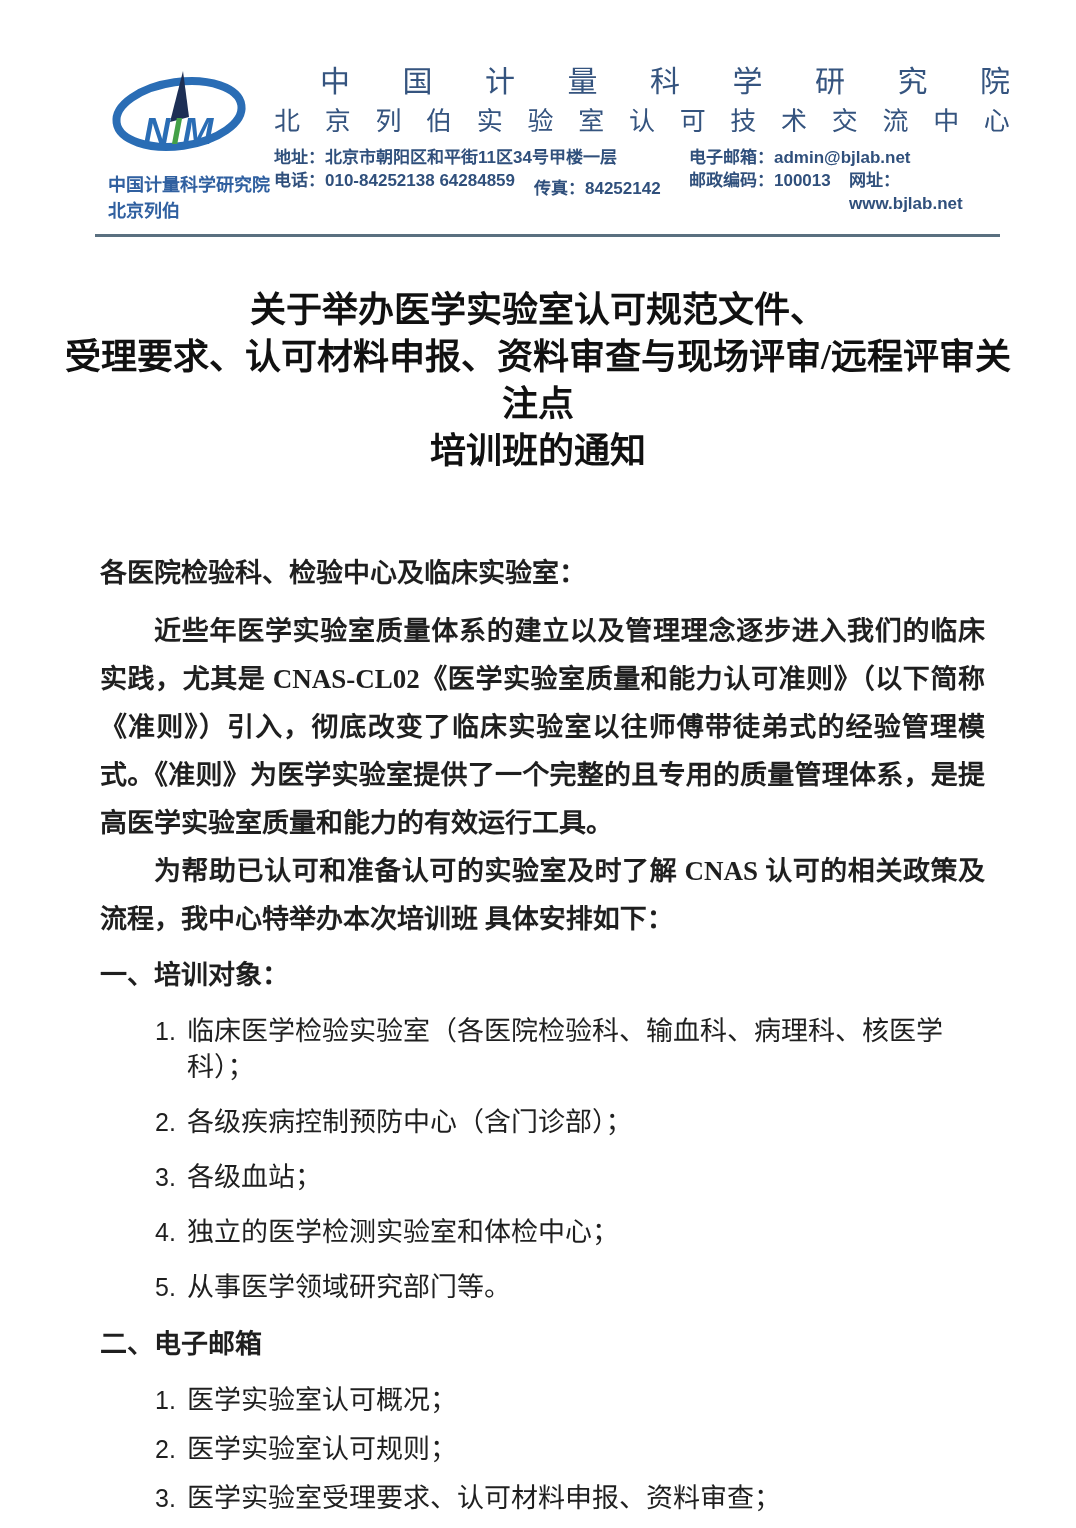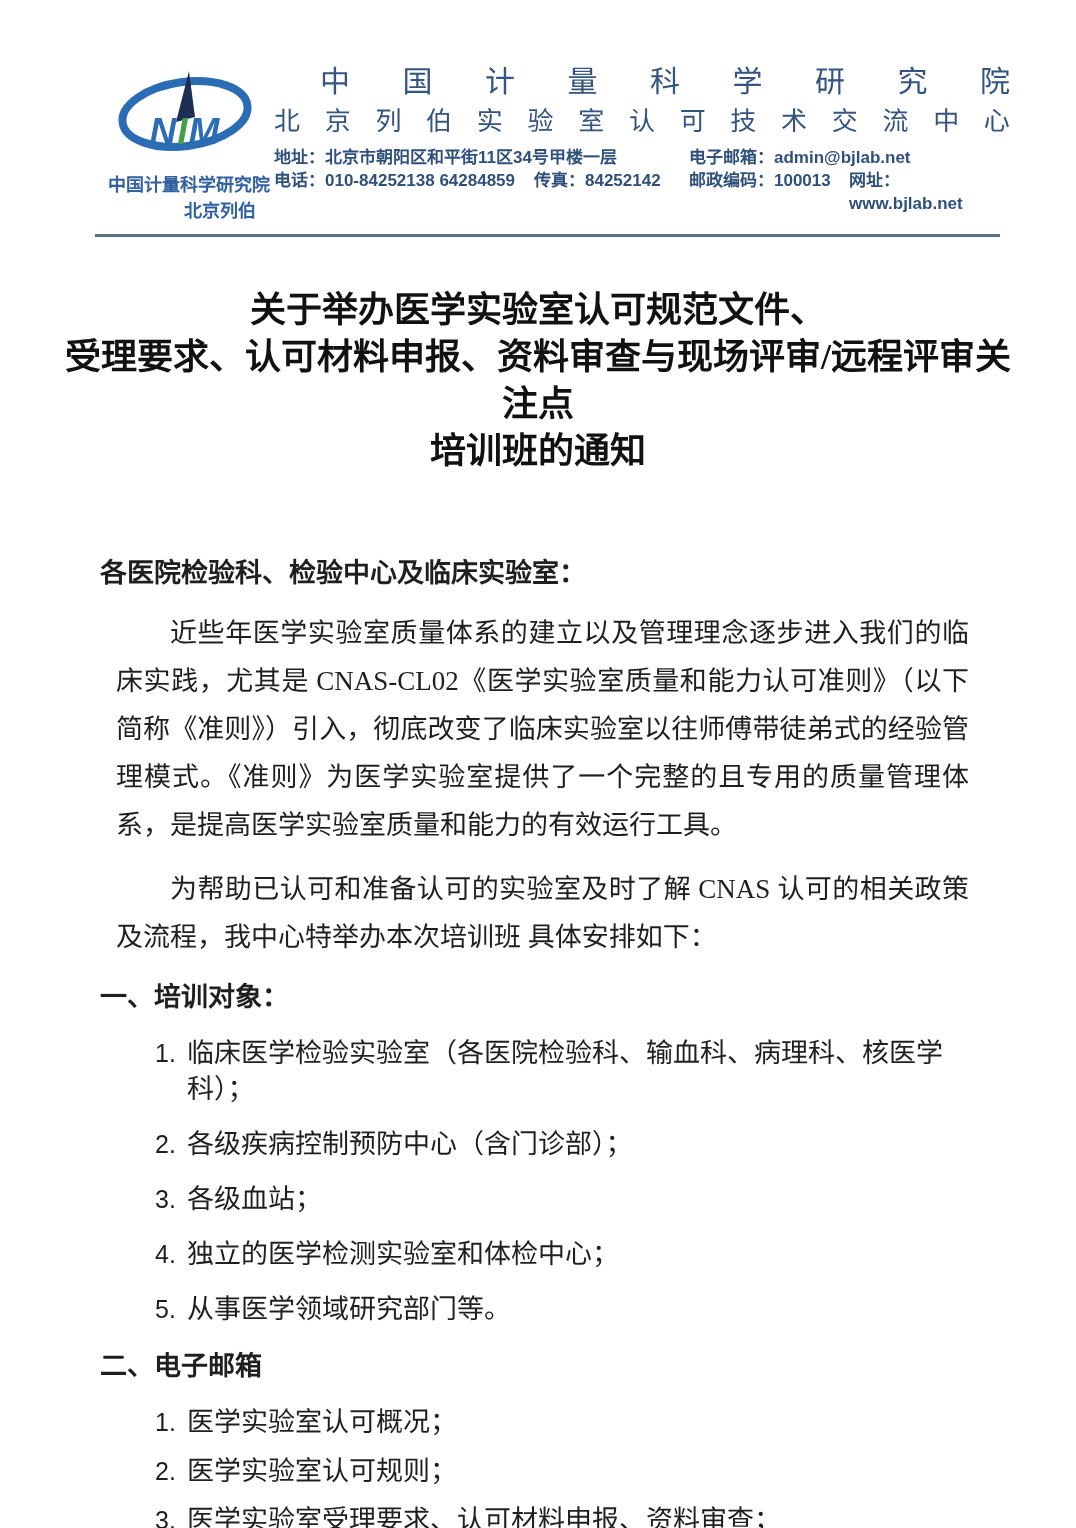--- a/index.html
+++ b/index.html
@@ -17,21 +17,21 @@
   
   .letterhead {
     display: flex;
     align-items: flex-start;
     padding: 64px 66px 0 108px;
     box-sizing: border-box;
   }
   .logo-block {
     width: 148px;
     flex: 0 0 148px;
-    text-align: right;
+    text-align: left;
     padding-top: 6px;
   }
   .logo-caption {
     margin-top: 4px;
     font-family: "Liberation Sans", sans-serif;
     font-size: 18px;
     line-height: 1.45;
     color: #3060a0;
     font-weight: bold;
     white-space: nowrap;
@@ -68,21 +68,21 @@
     margin-top: 8px;
     font-size: 17px;
     line-height: 23px;
     color: #30507c;
     font-weight: bold;
   }
   .c-row { display: flex; }
   .c-addr   { width: 415px; flex: 0 0 415px; }
   .c-email  { flex: 1 1 auto; }
   .c-phone  { width: 260px; flex: 0 0 260px; }
-  .c-fax    { width: 155px; flex: 0 0 155px; }
+  .c-fax    { width: 155px; flex: 0 0 155px; margin-top: 8px; }
   .c-postal { width: 160px; flex: 0 0 160px; }
   .c-web    { flex: 1 1 auto; }
 
   .divider {
     height: 3px;
     background: #5a7080;
     margin: 10px 76px 0 95px;
   }
 
   
@@ -103,23 +103,24 @@
     line-height: 48px;
     color: #1f1f1f;
   }
   .salutation {
     font-weight: bold;
     line-height: 40px;
     margin-bottom: 14px;
     margin-top: 12px;
   }
   .para {
-    margin: 16px;
+    margin: 0;
     text-align: justify;
     text-indent: 2em;
+    font-weight: bold;
   }
   .section-heading {
     font-weight: bold;
     line-height: 40px;
     margin-top: 12px;
     margin-bottom: 18px;
   }
   .list { margin-left: 55px; }
   .li {
     display: flex;

